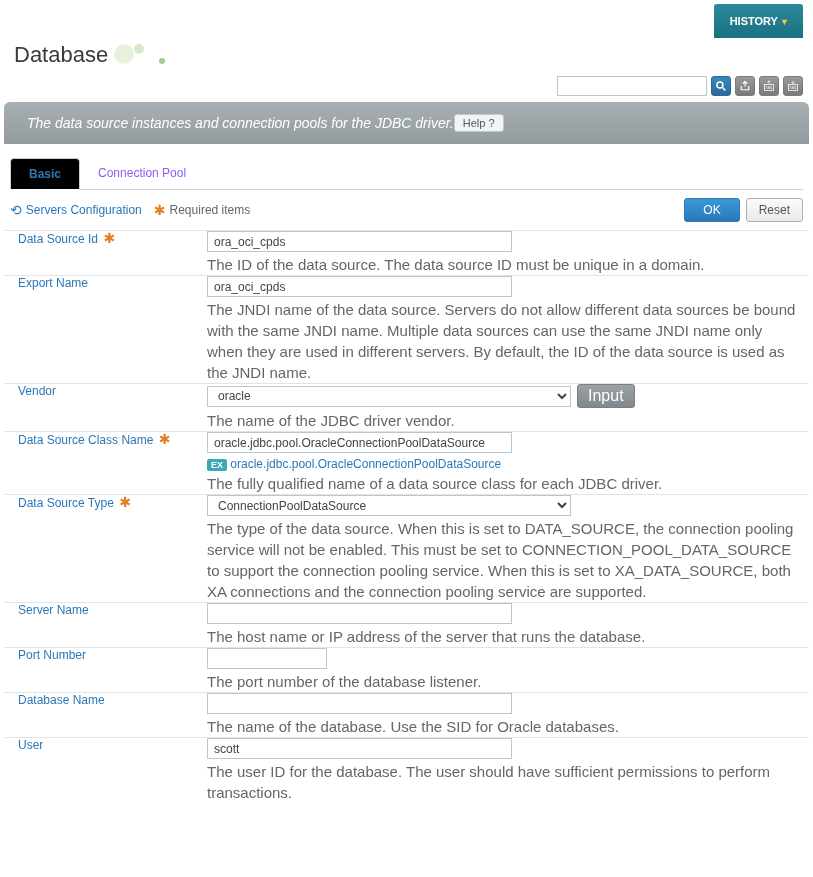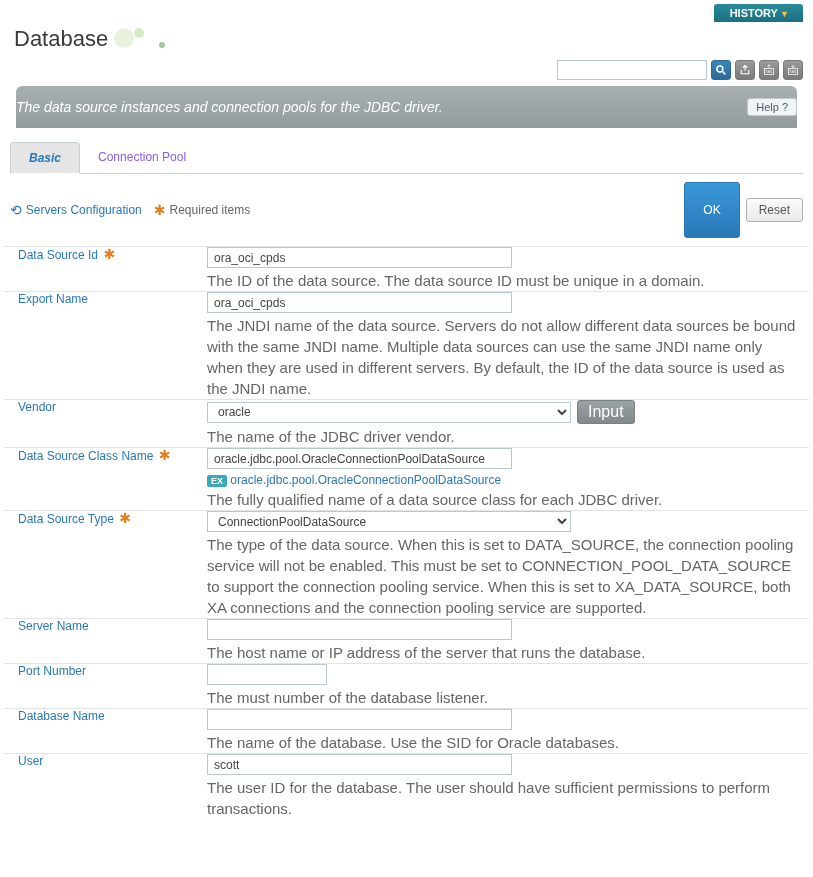--- a/index.html
+++ b/index.html
@@ -1,40 +1,40 @@
 <!DOCTYPE html>
 <html><head>
 <meta charset="utf-8">
 <style>
 * { box-sizing: border-box; margin: 0; padding: 0; }
 body { font-family: Arial, sans-serif; font-size: 12px; color: #333; background: #fff; width: 813px; }
 .header-row { display: flex; justify-content: flex-end; padding: 4px 10px 0 0; }
-.history-btn { background: linear-gradient(#2a8a9a, #1a7080); color: #fff; font-weight: bold; font-size: 11px; padding: 3px 16px; border-radius: 3px 3px 0 0; border: none; cursor: pointer; display: inline-flex; align-items: center; gap: 4px; }
+.history-btn { background: linear-gradient(#2a8a9a, #1a7080); color: #fff; font-weight: bold; font-size: 11px; padding: 11px 16px; border-radius: 3px 3px 0 0; border: none; cursor: pointer; display: inline-flex; align-items: center; gap: 4px; }
 .history-btn .chev { color: #f5c040; font-size: 10px; }
 .title-row { display: flex; align-items: center; padding: 4px 10px 8px 14px; }
 .page-title { font-size: 22px; color: #3a3a3a; font-weight: normal; }
 .deco { display: inline-block; margin-left: 6px; }
 .deco span { display: inline-block; border-radius: 50%; }
 .search-row { display: flex; justify-content: flex-end; align-items: center; gap: 4px; padding: 0 10px 6px 10px; }
 .search-input { width: 150px; height: 20px; border: 1px solid #b8c8d0; padding: 0 4px; }
 .icon-btn { width: 20px; height: 20px; background: linear-gradient(#3a88b8, #2a6a98); border: 1px solid #2a6a98; border-radius: 3px; color: #fff; font-size: 10px; display: inline-flex; align-items: center; justify-content: center; cursor: pointer; }
 .icon-btn.gray { background: linear-gradient(#9a9a9a, #7a7a7a); border: 1px solid #7a7a7a; }
 .icon-btn svg { width: 12px; height: 12px; fill: #fff; }
-.banner { background: linear-gradient(#a8b0b4, #939b9f); color: #fff; padding: 12px 0; font-size: 14px; font-style: italic; border-radius: 6px 6px 0 0; margin: 0 16px; display: flex; justify-content: space-between; align-items: center; }
+.banner { background: linear-gradient(#a8b0b4, #939b9f); color: #fff; padding: 12px 23px; font-size: 14px; font-style: italic; border-radius: 6px 6px 0 0; margin: 0 4px; display: flex; align-items: center; }
 .help-btn { background: #f0f4f6; color: #4a5a6a; font-size: 11px; padding: 2px 8px; border: 1px solid #c0c8cc; border-radius: 3px; cursor: pointer; font-style: normal; }
 .tabs { display: flex; border-bottom: 1px solid #c8d0d4; margin: 14px 10px 0 10px; }
 .tab { padding: 8px 18px; font-size: 12px; color: #8b5cf6; cursor: pointer; }
-.tab.active { color: #2a78b8; font-weight: bold; border: 1px solid #c8d0d4; border-bottom: 1px solid #fff; margin-bottom: -1px; border-radius: 4px 4px 0 0; background: #e5e5e5; font-style: italic; }
+.tab.active { color: #2a78b8; font-weight: bold; border: 1px solid #c8d0d4; border-bottom: 1px solid #fff; margin-bottom: -1px; border-radius: 4px 4px 0 0; background: #000000; }
 .toolbar { display: flex; align-items: center; padding: 8px 10px; font-size: 12px; }
 .toolbar .left { display: flex; align-items: center; gap: 12px; flex: 1; }
 .dynconf { color: #2a78b8; display: inline-flex; align-items: center; gap: 4px; cursor: pointer; }
 .reqitems { color: #666; display: inline-flex; align-items: center; gap: 4px; }
 .star { color: #e08020; font-size: 14px; line-height: 1; }
 .refresh-icon { color: #2a78b8; font-size: 14px; }
-.btn-ok { background: linear-gradient(#3a98d8, #2a78b8); color: #fff; border: 1px solid #2a78b8; padding: 20px 18px; border-radius: 3px; font-size: 12px; cursor: pointer; }
+.btn-ok { background: linear-gradient(#3a98d8, #2a78b8); color: #fff; border: 1px solid #2a78b8; padding: 4px 18px; border-radius: 3px; font-size: 12px; cursor: pointer; }
 .btn-reset { background: linear-gradient(#fafafa, #eaeaea); color: #555; border: 1px solid #b0b0b0; padding: 4px 12px; border-radius: 3px; font-size: 12px; cursor: pointer; margin-left: 6px; }
 .form-table { width: calc(100% - 8px); margin: 0 4px; border-collapse: collapse; }
 .form-table tr { border-top: 1px solid #e0e4e8; }
 .form-table td { vertical-align: top; padding: 0 8px; }
 .form-table td.lbl { width: 195px; color: #2a78b8; font-size: 12px; padding-left: 14px; }
 .form-table td.lbl .star { margin-left: 2px; }
 .form-table input[type=text], .form-table input[type=password], .form-table select { height: 21px; border: 1px solid #b8c8d0; padding: 0 6px; font-size: 12px; color: #444; background: #fff; }
 .form-table input[type=text], .form-table input[type=password] { width: 305px; }
 .form-table select { width: 364px; }
 .desc { color: #666; font-size: 15px; margin-top: 2px; line-height: 1.4; max-width: 600px; }
@@ -165,21 +165,21 @@
     <td class="lbl"><span>Server Name</span></td>
     <td>
       <input type="text" value="" style="">
       <div class="desc">The host name or IP address of the server that runs the database.</div>
     </td>
   </tr>
   <tr>
     <td class="lbl"><span>Port Number</span></td>
     <td>
       <input type="text" style="width: 120px;" value="">
-      <div class="desc">The must number of the database listener.</div>
+      <div class="desc">The port number of the database listener.</div>
     </td>
   </tr>
   <tr>
     <td class="lbl"><span>Database Name</span></td>
     <td>
       <input type="text" value="" style="">
       <div class="desc">The name of the database. Use the SID for Oracle databases.</div>
     </td>
   </tr>
   <tr>

